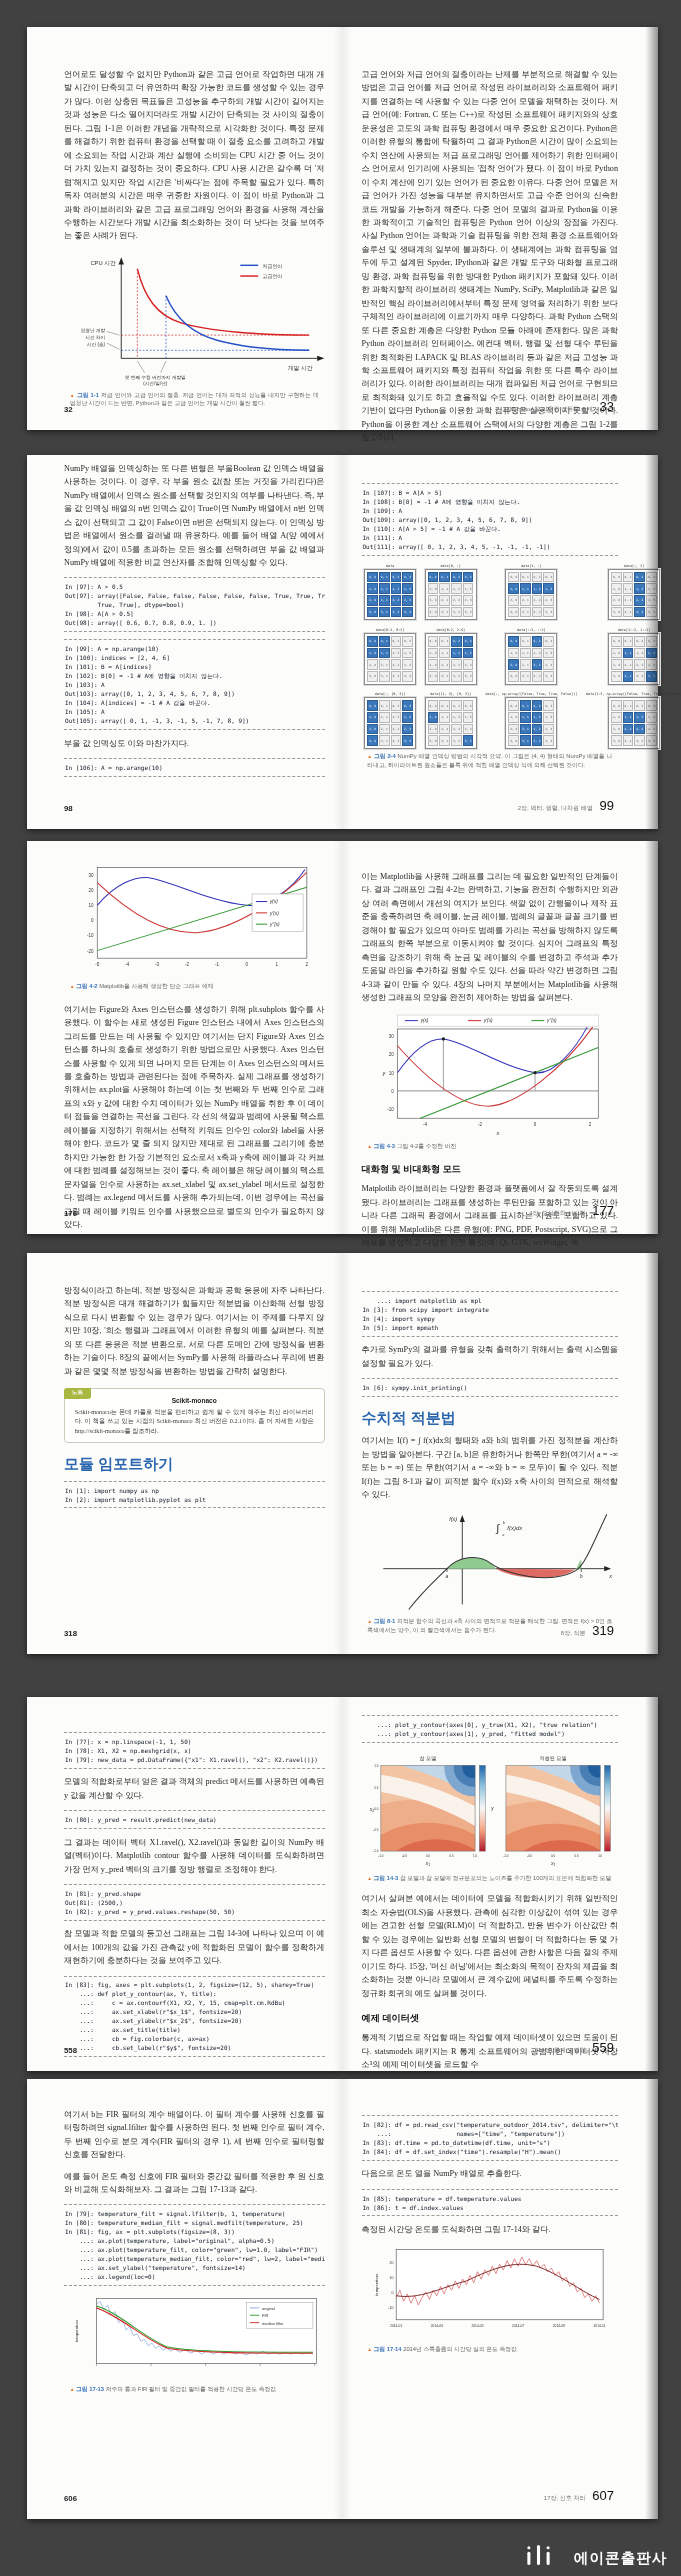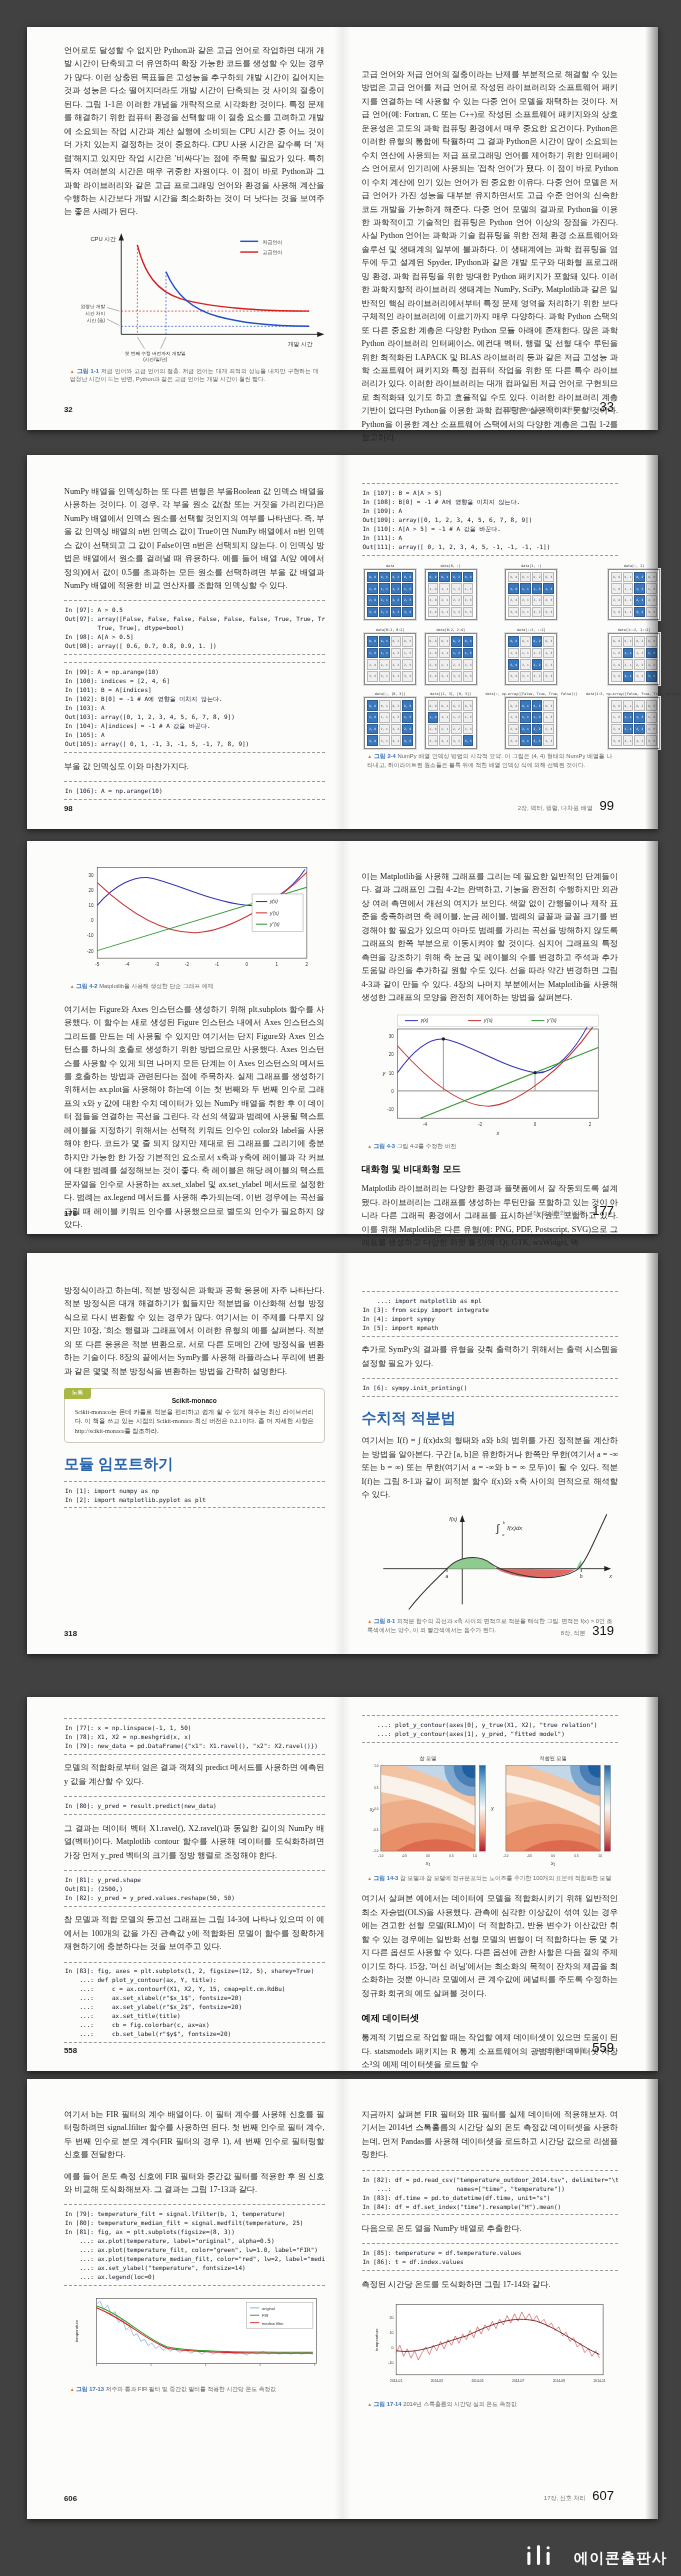--- a/index.html
+++ b/index.html
@@ -40,21 +40,21 @@
   .logo-text{font-family:"Liberation Sans",sans-serif;font-size:14.6px;font-weight:bold;letter-spacing:1px;}
 </style>
 </head>
 <body>
 
 <div class="canvas">
 
   <section class="spread" style="top:27px;height:403px">
     <div class="gutter"></div>
     <div class="edge"></div>
-    <div class="page pl" style="padding-top:17px">
+    <div class="page pl" style="padding-top:41px">
       <p class="para">언어로도 달성할 수 없지만 Python과 같은 고급 언어로 작업하면 대개 개발 시간이 단축되고 더 유연하며 확장 가능한 코드를 생성할 수 있는 경우가 많다. 이런 상충된 목표들은 고성능을 추구하되 개발 시간이 길어지는 것과 성능은 다소 떨어지더라도 개발 시간이 단축되는 것 사이의 절충이 된다. 그림 1-1은 이러한 개념을 개략적으로 시각화한 것이다. 특정 문제를 해결하기 위한 컴퓨터 환경을 선택할 때 이 절충 요소를 고려하고 개발에 소요되는 작업 시간과 계산 실행에 소비되는 CPU 시간 중 어느 것이 더 가치 있는지 결정하는 것이 중요하다. CPU 사용 시간은 갈수록 더 '저렴'해지고 있지만 작업 시간은 '비싸다'는 점에 주목할 필요가 있다. 특히 독자 여러분의 시간은 매우 귀중한 자원이다. 이 점이 바로 Python과 그 과학 라이브러리와 같은 고급 프로그래밍 언어와 환경을 사용해 계산을 수행하는 시간보다 개발 시간을 최소화하는 것이 더 낫다는 것을 보여주는 좋은 사례가 된다.</p>
       <div class="fig">
         <svg width="272" height="136" viewBox="0 0 300 152">
           <line x1="62" y1="120" x2="62" y2="12" stroke="#222" stroke-width="1"></line>
           <polygon points="62,7 59,15 65,15" fill="#222"></polygon>
           <line x1="62" y1="120" x2="283" y2="120" stroke="#222" stroke-width="1"></line>
           <polygon points="289,120 281,117 281,123" fill="#222"></polygon>
           <text x="56" y="16" font-size="6.5" text-anchor="end">CPU 시간</text>
           <text x="262" y="133" font-size="6.5" text-anchor="middle">개발 시간</text>
           <line x1="80" y1="20" x2="80" y2="120" stroke="#d62020" stroke-width=".8" stroke-dasharray="2,2"></line>
@@ -87,21 +87,21 @@
         <div class="fnrule"></div>
         <div>1  예를 들어 인텔에서 개발한 MKL(Math Kernel Library), https://software.intel.com/en-us/intel-mkl가 있고 openBLAS, https://www.openblas.net 또는 ATLAS(Automatically Tuned Linear Algebra Software)는 http://math-atlas.sourceforge.net에서 구할 수 있다.</div>
       </div>
       <div class="pfoot-r"><span class="chap">1장, Python을 이용한 컴퓨팅 소개</span><span class="pnum">33</span></div>
     </div>
   </section>
 
   <section class="spread" style="top:455px;height:374px">
     <div class="gutter"></div>
     <div class="edge"></div>
-    <div class="page pl" style="padding-top:30px">
+    <div class="page pl" style="padding-top:7px">
       <p class="para">NumPy 배열을 인덱싱하는 또 다른 변형은 부울Boolean 값 인덱스 배열을 사용하는 것이다. 이 경우, 각 부울 원소 값(참 또는 거짓을 가리킨다)은 NumPy 배열에서 인덱스 원소를 선택할 것인지의 여부를 나타낸다. 즉, 부울 값 인덱싱 배열의 n번 인덱스 값이 True이면 NumPy 배열에서 n번 인덱스 값이 선택되고 그 값이 False이면 n번은 선택되지 않는다. 이 인덱싱 방법은 배열에서 원소를 걸러낼 때 유용하다. 예를 들어 배열 A(앞 예에서 정의)에서 값이 0.5를 초과하는 모든 원소를 선택하려면 부울 값 배열과 NumPy 배열에 적용한 비교 연산자를 조합해 인덱싱할 수 있다.</p>
       <pre class="code">In [97]: A &gt; 0.5
 Out[97]: array([False, False, False, False, False, False, True, True, True,
          True, True], dtype=bool)
 In [98]: A[A &gt; 0.5]
 Out[98]: array([ 0.6, 0.7, 0.8, 0.9, 1. ])</pre>
       <pre class="code">In [99]: A = np.arange(10)
 In [100]: indices = [2, 4, 6]
 In [101]: B = A[indices]
 In [102]: B[0] = -1 # A에 영향을 미치지 않는다.
@@ -505,21 +505,21 @@
         </svg>
       </div>
       <div class="caption"><span class="cl">그림 8-1</span> <span>피적분 함수의 곡선과 x축 사이의 면적으로 적분을 해석한 그림. 면적은 f(x) &gt; 0인 초록색에서는 양수, 이 외 빨간색에서는 음수가 된다.</span></div>
       <div class="pfoot-r"><span class="chap">8장, 적분</span><span class="pnum">319</span></div>
     </div>
   </section>
 
   <section class="spread" style="top:1697px;height:374px">
     <div class="gutter"></div>
     <div class="edge"></div>
-    <div class="page pl" style="padding-top:14px">
+    <div class="page pl" style="padding-top:28px">
       <pre class="code">In [77]: x = np.linspace(-1, 1, 50)
 In [78]: X1, X2 = np.meshgrid(x, x)
 In [79]: new_data = pd.DataFrame({"x1": X1.ravel(), "x2": X2.ravel()})</pre>
       <p class="para">모델의 적합화로부터 얻은 결과 객체의 predict 메서드를 사용하면 예측된 y 값을 계산할 수 있다.</p>
       <pre class="code">In [80]: y_pred = result.predict(new_data)</pre>
       <p class="para">그 결과는 데이터 벡터 X1.ravel(), X2.ravel()과 동일한 길이의 NumPy 배열(벡터)이다. Matplotlib contour 함수를 사용해 데이터를 도식화하려면 가장 먼저 y_pred 벡터의 크기를 정방 행렬로 조정해야 한다.</p>
       <pre class="code">In [81]: y_pred.shape
 Out[81]: (2500,)
 In [82]: y_pred = y_pred.values.reshape(50, 50)</pre>
       <p class="para">참 모델과 적합 모델의 등고선 그래프는 그림 14-3에 나타나 있으며 이 예에서는 100개의 값을 가진 관측값 y에 적합화된 모델이 함수를 정확하게 재현하기에 충분하다는 것을 보여주고 있다.</p>
@@ -650,21 +650,20 @@
           <line x1="93" y1="76" x2="93" y2="79" stroke="#555" stroke-width=".5"></line>
           <line x1="152" y1="76" x2="152" y2="79" stroke="#555" stroke-width=".5"></line>
           <line x1="211" y1="76" x2="211" y2="79" stroke="#555" stroke-width=".5"></line>
           <line x1="270" y1="76" x2="270" y2="79" stroke="#555" stroke-width=".5"></line>
         </svg>
       </div>
       <div class="caption"><span class="cl">그림 17-13</span> <span>저주파 통과 FIR 필터 및 중간값 필터를 적용한 시간당 온도 측정값</span></div>
       <div class="pfoot-l">606</div>
     </div>
     <div class="page pr" style="padding-top:29px">
-      <p class="para">지금까지 살펴본 FIR 필터와 IIR 필터를 실제 데이터에 적용해보자. 여기서는 2014년 스톡홀름의 시간당 실외 온도 측정값 데이터셋을 사용하는데, 먼저 Pandas를 사용해 데이터셋을 로드하고 시간당 값으로 리샘플링한다.</p>
       <pre class="code">In [82]: df = pd.read_csv("temperature_outdoor_2014.tsv", delimiter="\t",
     ...:                  names=["time", "temperature"])
 In [83]: df.time = pd.to_datetime(df.time, unit="s")
 In [84]: df = df.set_index("time").resample("H").mean()</pre>
       <p class="para">다음으로 온도 열을 NumPy 배열로 추출한다.</p>
       <pre class="code">In [85]: temperature = df.temperature.values
 In [86]: t = df.index.values</pre>
       <p class="para">측정된 시간당 온도를 도식화하면 그림 17-14와 같다.</p>
       <div class="fig">
         <svg width="251" height="97" viewBox="0 0 270 105">

